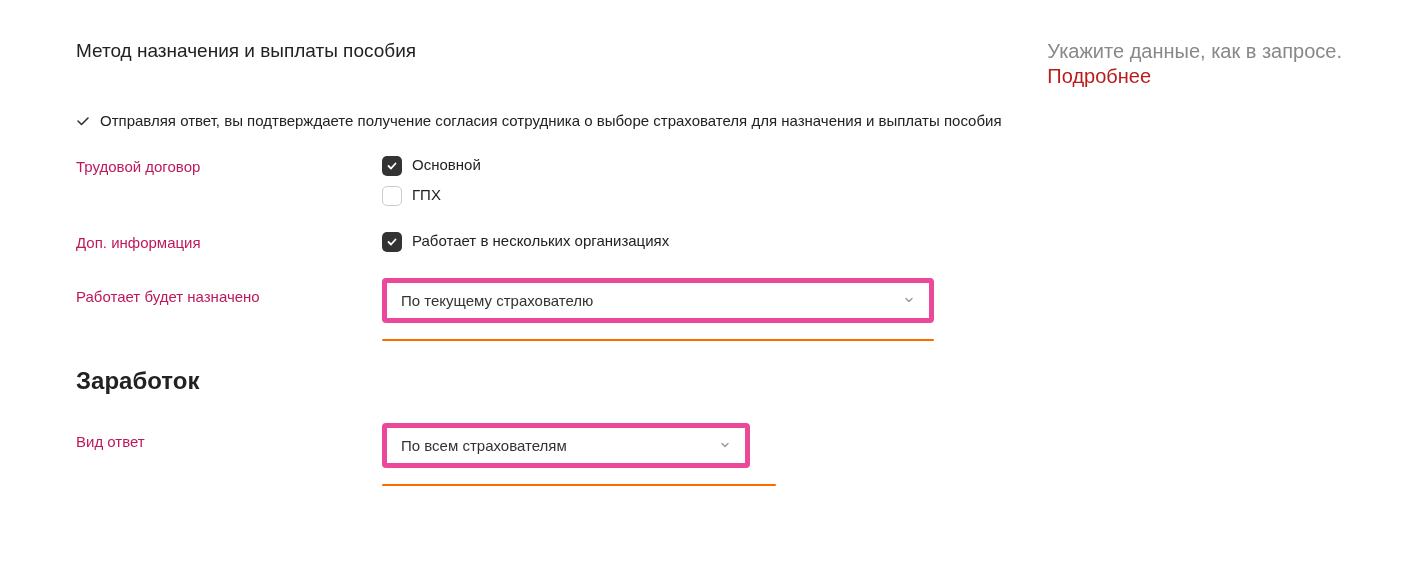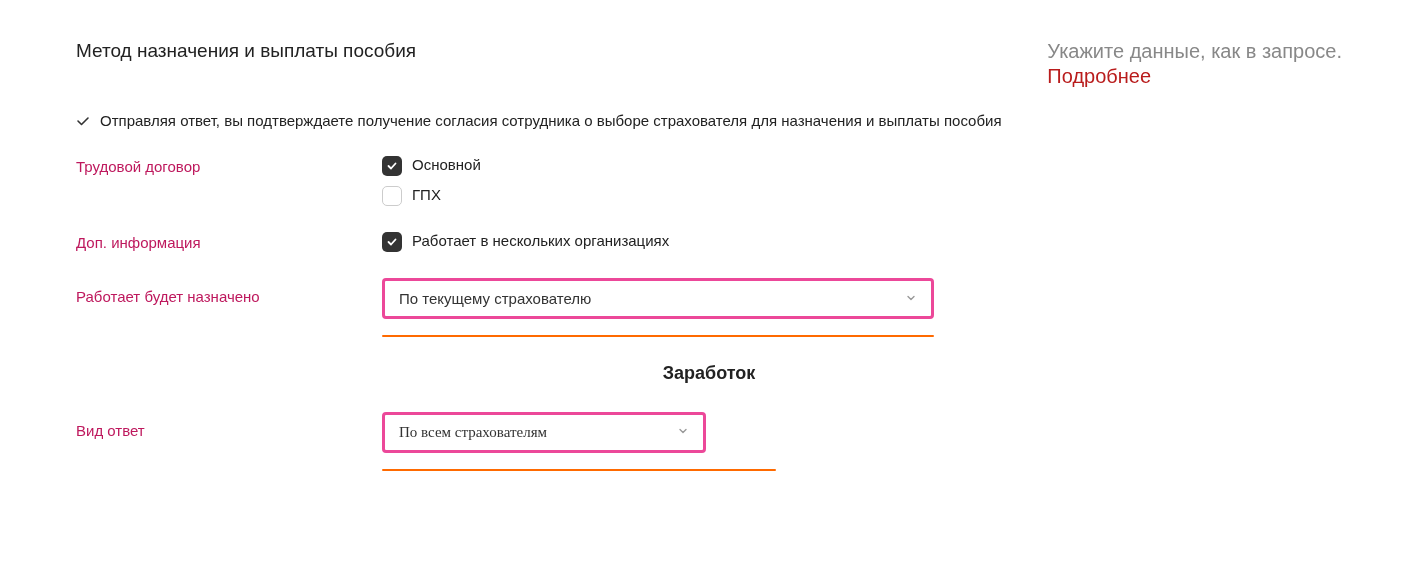--- a/index.html
+++ b/index.html
@@ -88,57 +88,55 @@
       background: #333;
     }
     .checkbox-unchecked {
       border: 1.5px solid #ccc;
       background: #fff;
     }
     .select {
       display: flex;
       align-items: center;
       justify-content: space-between;
-      border: 3px solid #ec4899;
+      border: 5px solid #ec4899;
       border-radius: 4px;
       padding: 9px 14px;
       background: #fff;
       cursor: pointer;
       font-size: 15px;
       color: #333;
     }
     .select-wide {
       width: 552px;
     }
     .select-narrow {
-      width: 324px;
-      font-family: Liberation Serif, serif;
+      width: 368px;
     }
     .chevron {
       color: #aaa;
       flex-shrink: 0;
     }
     .underline {
       height: 2px;
       background: #ff6a00;
       border-radius: 1px;
       margin-top: 16px;
     }
     .underline-wide {
       width: 552px;
     }
     .underline-narrow {
       width: 394px;
     }
     .subsection-title {
-      font-size: 18px;
+      font-size: 24px;
       font-weight: 700;
       margin-top: 10px;
       margin-bottom: 28px;
-      text-align: center;
     }
   </style>
 </head>
 <body>
 
 <div class="header-row">
   <div class="section-title">Метод назначения и выплаты пособия</div>
   <div class="hint">
     <span>Укажите данные, как в запросе.</span>
     <span class="hint-link">Подробнее</span>

